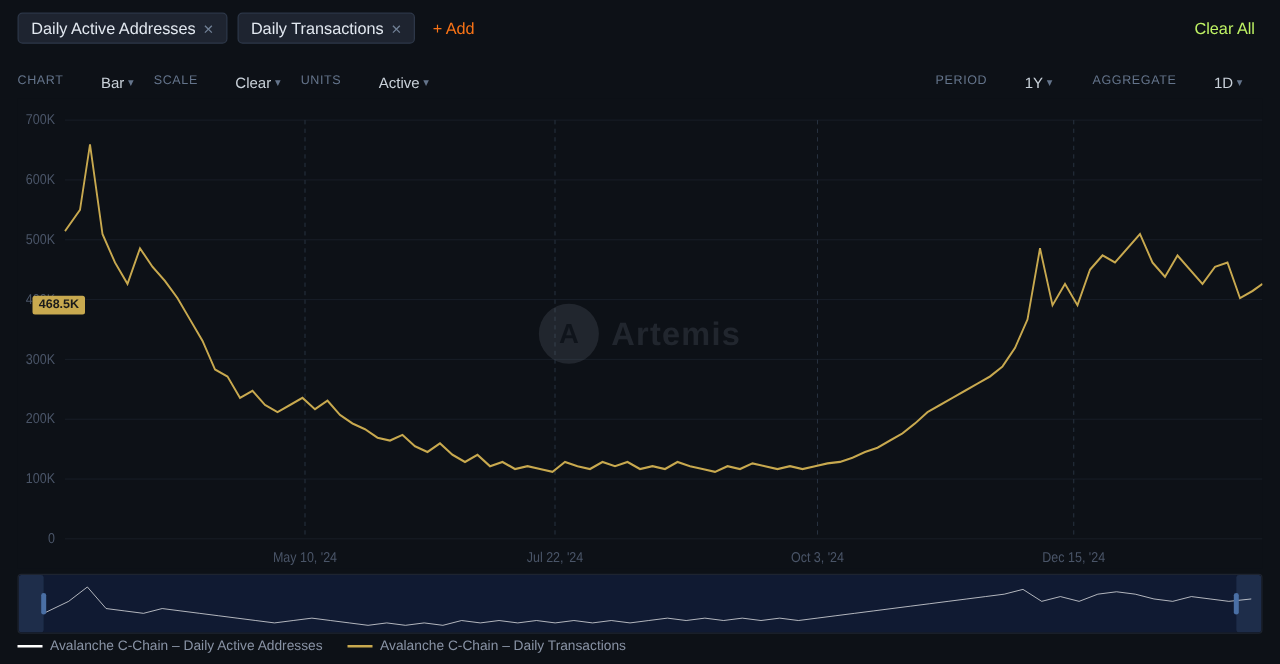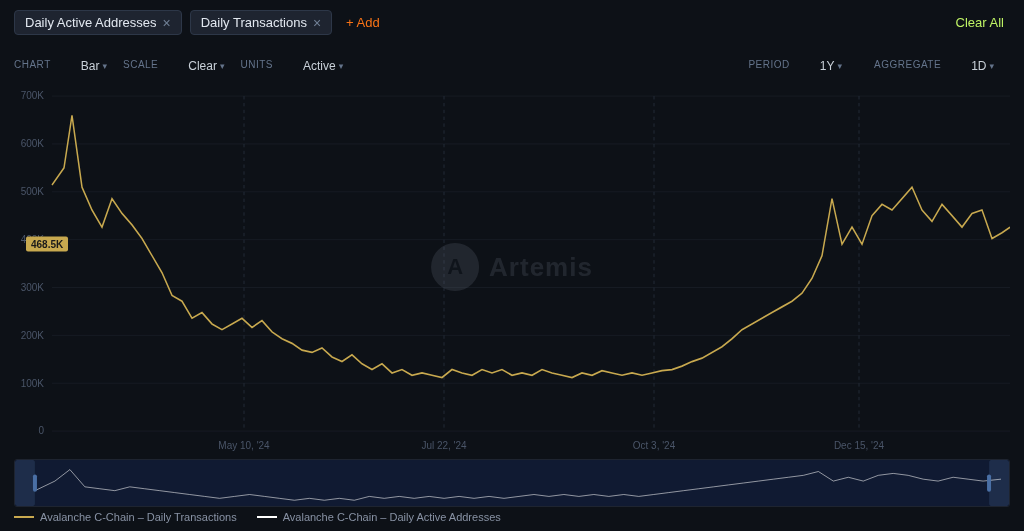--- a/index.html
+++ b/index.html
@@ -406,22 +406,22 @@
           20,32 40,22 55,10 70,28 85,30 100,32 115,28 130,30 145,32 160,34 175,36 190,38 205,40 220,38 235,36 250,38 265,40 280,42 295,40 310,42 325,40 340,42 355,38 370,40 385,38 400,40 415,38 430,40 445,38 460,40 475,38 490,40 505,38 520,36 535,38 550,36 565,38 580,36 595,38 610,36 625,38 640,36 655,34 670,32 685,30 700,28 715,26 730,24 745,22 760,20 775,18 790,16 805,12 820,22 835,18 850,22 865,16 880,14 895,16 910,20 925,22 940,18 955,20 970,22 988,20
         "></polyline>
 
       <rect x="18" y="15" width="4" height="18" fill="#4a6fa5" rx="2"></rect>
       <rect x="974" y="15" width="4" height="18" fill="#4a6fa5" rx="2"></rect>
     </svg>
   </div>
 
   <div class="legend">
     <div class="legend-item">
+      <div class="legend-line" style="background:#ffffff;"></div>
+      <span>Avalanche C-Chain – Daily Active Addresses</span>
+    </div>
+    <div class="legend-item">
       <div class="legend-line" style="background:#c8a94f;"></div>
       <span>Avalanche C-Chain – Daily Transactions</span>
     </div>
-    <div class="legend-item">
-      <div class="legend-line" style="background:#ffffff;"></div>
-      <span>Avalanche C-Chain – Daily Active Addresses</span>
-    </div>
   </div>
 
 </div>
 
 </body></html>

